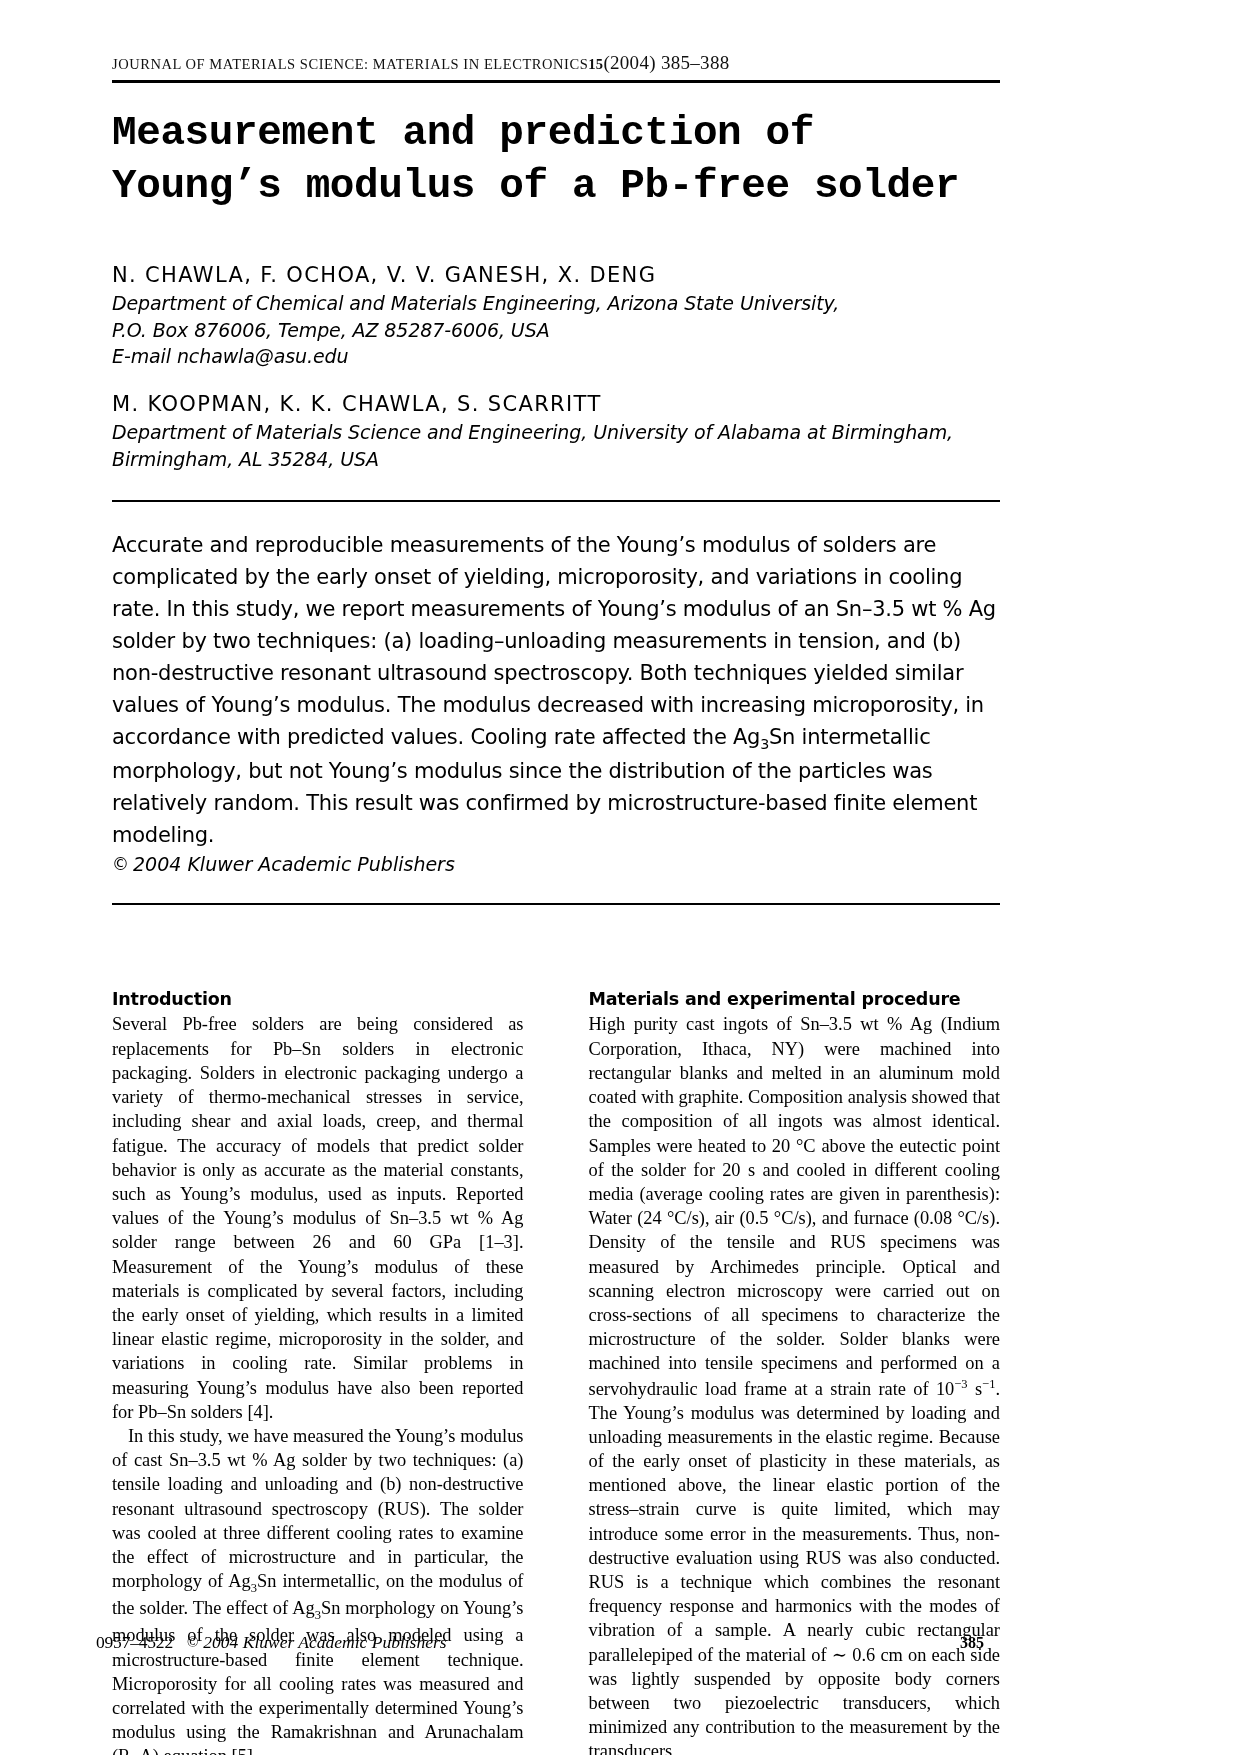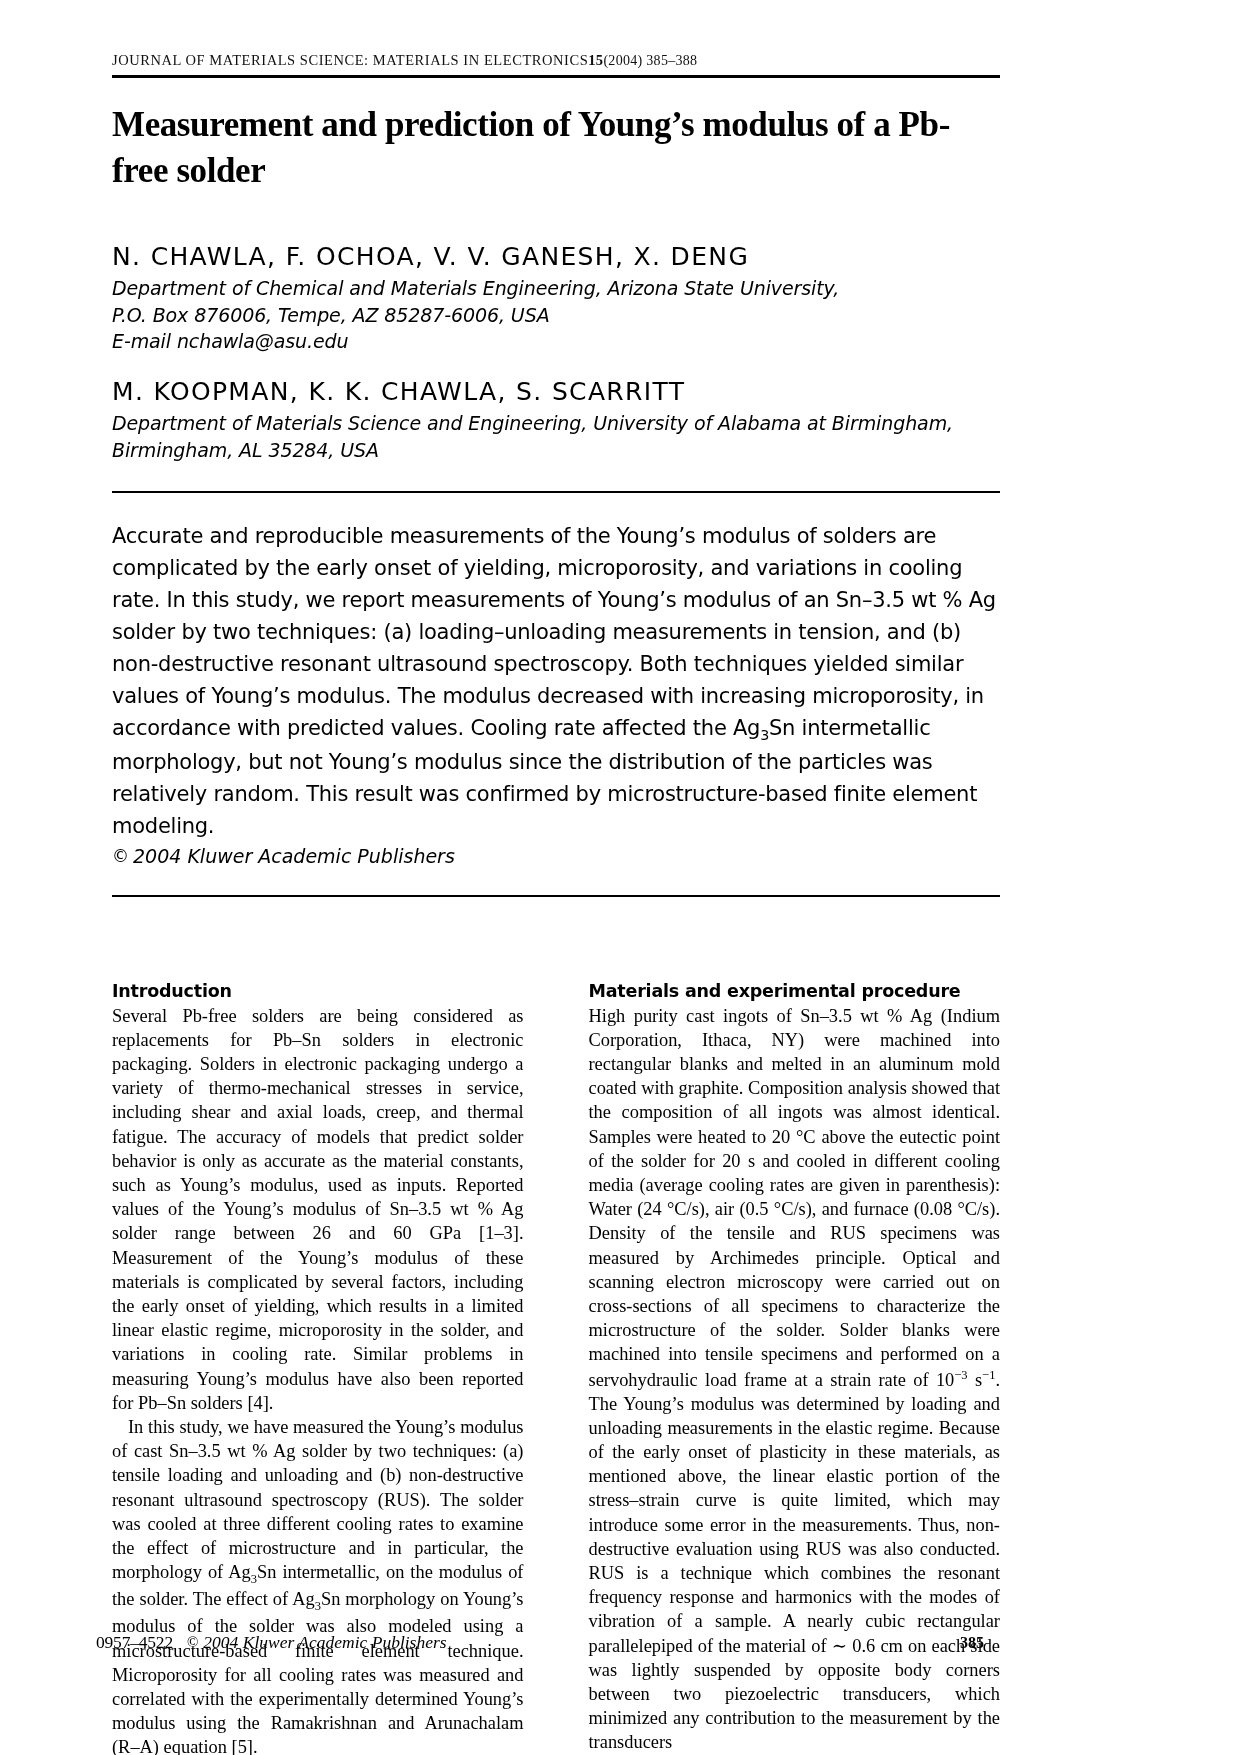--- a/index.html
+++ b/index.html
@@ -30,48 +30,48 @@
     letter-spacing: 0.55px;
     padding-top: 52px;
     white-space: nowrap;
     color: #111;
   }
   .journal-line .vol {
     font-weight: bold;
     letter-spacing: 0.3px;
   }
   .journal-line .small {
-    font-size: 14px;
+    font-size: 19px;
     letter-spacing: 0.3px;
   }
   .rule-thick {
     border-top: 3px solid #000;
     margin-top: 6px;
   }
   .rule-thin {
     border-top: 2.2px solid #000;
   }
 
   
   .title {
-    font-family: Liberation Serif, serif;
-    font-weight: bold;
-    font-size: 35px;
+    font-family: Liberation Mono, monospace;
+    font-weight: bold;
+    font-size: 41px;
     line-height: 1.30;
     letter-spacing: -0.4px;
     margin-top: 24px;
     max-width: 880px;
   }
 
   
   .authors-block { margin-top: 46px; }
   .author-group { margin-bottom: 19px; }
   .author-names {
     font-family: "DejaVu Sans", "Liberation Sans", sans-serif;
-    font-size: 25px;
+    font-size: 21px;
     letter-spacing: 1.35px;
     line-height: 1.45;
   }
   .affiliation {
     font-family: "DejaVu Sans", "Liberation Sans", sans-serif;
     font-style: italic;
     font-size: 19px;
     line-height: 1.40;
     letter-spacing: -0.1px;
   }

